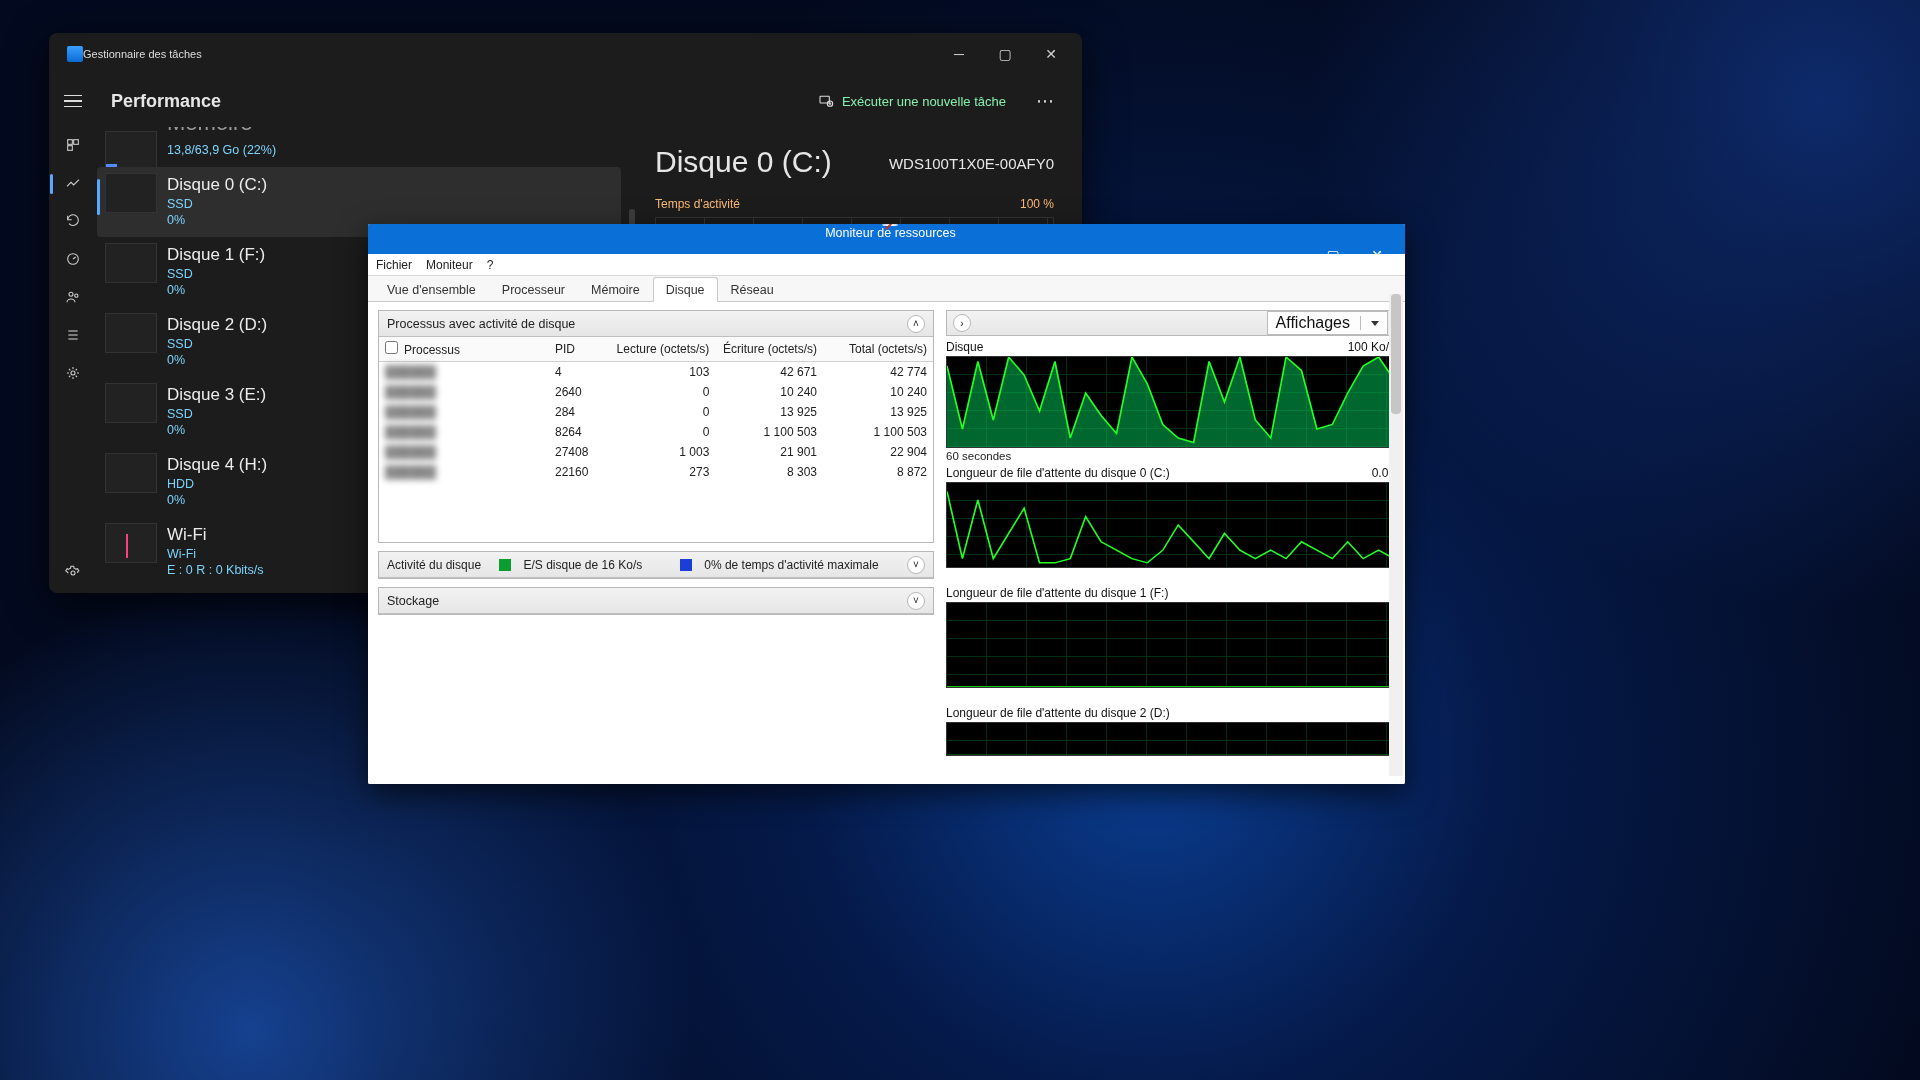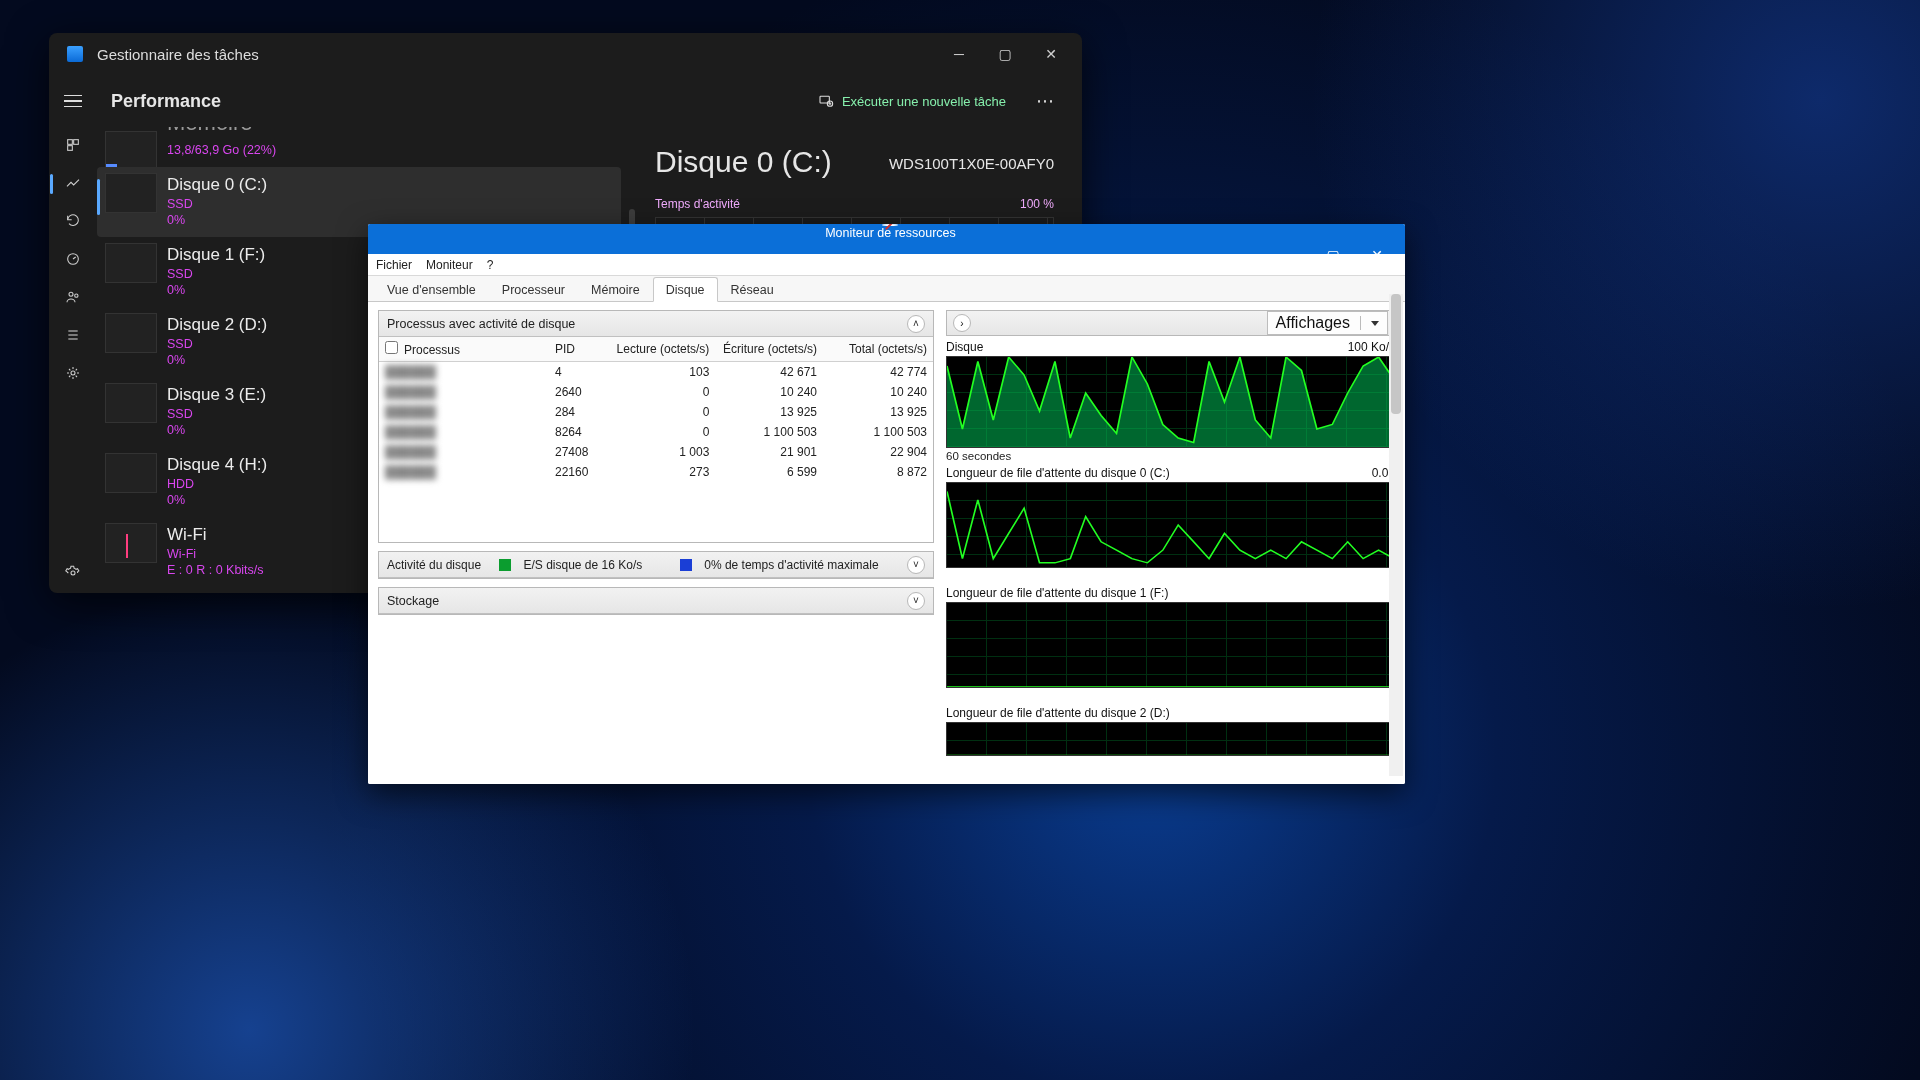--- a/index.html
+++ b/index.html
@@ -12,47 +12,47 @@
 .desktop-abstract2 { position:absolute; width:1200px; height:1200px; border-radius:50%; background: radial-gradient(circle, rgba(30,90,220,0.4) 0%, rgba(0,0,0,0) 60%); right:-500px; top:-500px; }
 
 
 .tm {
   position: absolute; left: 49px; top: 33px; width: 1033px; height: 560px;
   background: #1c1c1c; border-radius: 8px; color:#e6e6e6; overflow:hidden;
   box-shadow: 0 10px 40px rgba(0,0,0,0.7);
 }
 .tm-titlebar { height: 42px; display:flex; align-items:center; padding:0 8px; }
 .tm-icon { width:16px; height:16px; background:linear-gradient(#3aa0ff,#0b6ad6); margin-left:10px; border-radius:2px;}
-.tm-title { margin-left:14px; font-size:15px; color:#ddd;}
+.tm-title { margin-left:0; font-size:11px; color:#ddd;}
 .tm-ctrl { margin-left:auto; display:flex; }
 .tm-ctrl button { width:46px; height:32px; background:transparent; border:none; color:#d0d0d0; font-size:14px;}
 .tm-toolbar { height:52px; display:flex; align-items:center; padding:0 18px;}
 .tm-section { font-size:18px; font-weight:600; margin-left:44px;}
 .tm-run { margin-left:auto; display:flex; align-items:center; gap:8px; color:#86efac; font-size:13px; padding:6px 10px; border-radius:4px;}
 .tm-more { margin-left:10px; color:#e0e0e0; font-size:18px; padding:6px 10px;}
 .tm-body { display:flex; height: calc(100% - 94px); }
 .tm-nav { width:48px; display:flex; flex-direction:column; align-items:center; padding-top:0;}
 .tm-nav-burger { position:absolute; left:12px; top:56px; width:24px; height:24px; display:flex; flex-direction:column; justify-content:center; gap:4px;}
 .tm-nav-burger span{height:1.5px;background:#ddd;width:18px;margin:0 auto;}
 .tm-nav button { width:40px; height:38px; background:transparent; border:none; color:#d0d0d0; position:relative; margin-bottom:0; border-radius:4px;}
 .tm-nav button.active::before { content:""; position:absolute; left:-3px; top:9px; width:3px; height:20px; background:#5aa9ff; border-radius:2px;}
 .tm-nav-spacer { flex:1; }
 .tm-list { width:530px; overflow:hidden; }
 .tm-item { padding:8px 0 10px 70px; position:relative; border-radius:4px; margin:0 6px 0 0;}
 .tm-item.selected { background:#2e2e2e; }
 .tm-item.selected::before { content:""; position:absolute; left:0; top:12px; width:3px; height:36px; background:#5aa9ff; border-radius:2px;}
 .tm-item h4 { font-size:17px; font-weight:400; color:#ececec;}
-.tm-item .sub { font-size:12.5px; color:#d946ef; margin-top:2px;}
+.tm-item .sub { font-size:12.5px; color:#7dd3fc; margin-top:2px;}
 .tm-thumb { position:absolute; left:8px; top:6px; width:52px; height:40px; background:#222; border:1px solid #333;}
 .tm-thumb .bar { position:absolute; bottom:0; left:0; height:6px; width:22%; background:#568bff;}
 .tm-thumb.wifi::after { content:""; position:absolute; bottom:4px; left:20px; width:2px; height:24px; background:#ff3d7f;}
 .tm-detail { flex:1; padding:18px 28px 0 28px; position:relative;}
 .tm-detail h1 { font-size:30px; font-weight:400; }
 .tm-detail .model { position:absolute; right:28px; top:28px; font-size:15px; color:#e6e6e6;}
-.tm-activity { margin-top:18px; font-size:12px; color:#f0abfc; display:flex;}
+.tm-activity { margin-top:18px; font-size:12px; color:#fdba74; display:flex;}
 .tm-activity span:last-child{margin-left:auto;}
 .tm-graph { margin-top:6px; height:60px; background:#1a1a1a; border:1px solid #333; position:relative;}
 .tm-graph::before{content:"";position:absolute;inset:0;background:repeating-linear-gradient(to right,transparent 0 48px,#333 48px 49px);}
 .tm-vdiv { position:absolute; left:578px; top:126px; bottom:0; width:10px; }
 .tm-vdiv .grip { width:6px; height:38px; background:#3d3d3d; border-radius:3px; position:absolute; top:50px; left:2px;}
 .tm-mem-cut { font-size:22px; color:#9a9a9a; margin-left:70px; margin-top:-4px; overflow:hidden; height:18px; line-height:0;}
 
 
 .rm {
   position:absolute; left:368px; top:224px; width:1037px; height:560px;
@@ -332,21 +332,21 @@
                   <td class="blur">██████</td>
     <td>27408</td>
     <td class="num">1 003</td>
     <td class="num">21 901</td>
     <td class="num">22 904</td>
                 </tr>
                 <tr>
                   <td class="blur">██████</td>
     <td>22160</td>
     <td class="num">273</td>
-    <td class="num">6 599</td>
+    <td class="num">8 303</td>
     <td class="num">8 872</td>
                 </tr>
               </tbody>
           </table>
           <div style="height:60px"></div>
         </div>
       </div>
 
       <div class="panel">
         <div class="panel-hd activity-hd">

